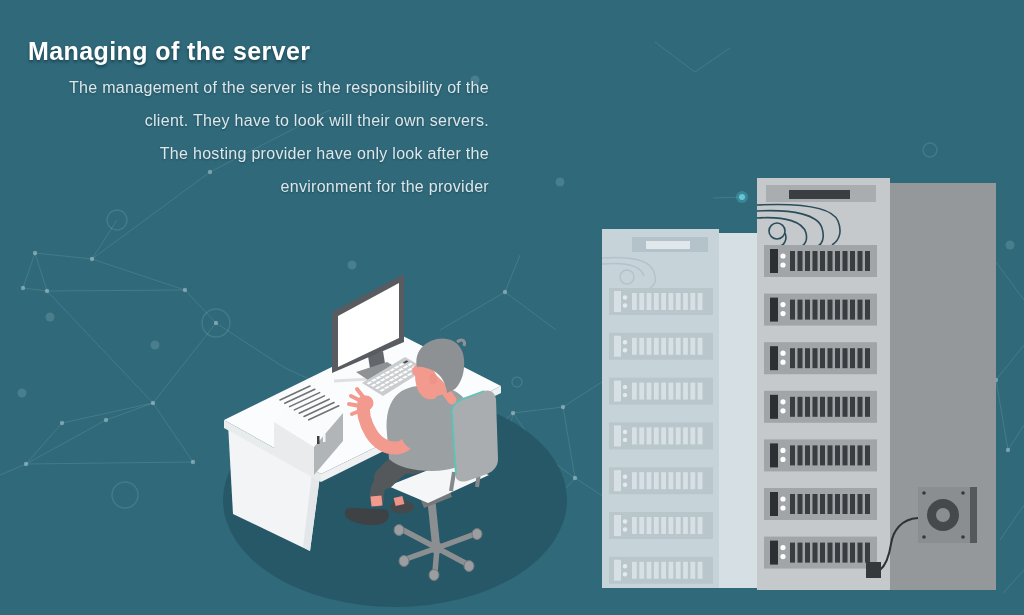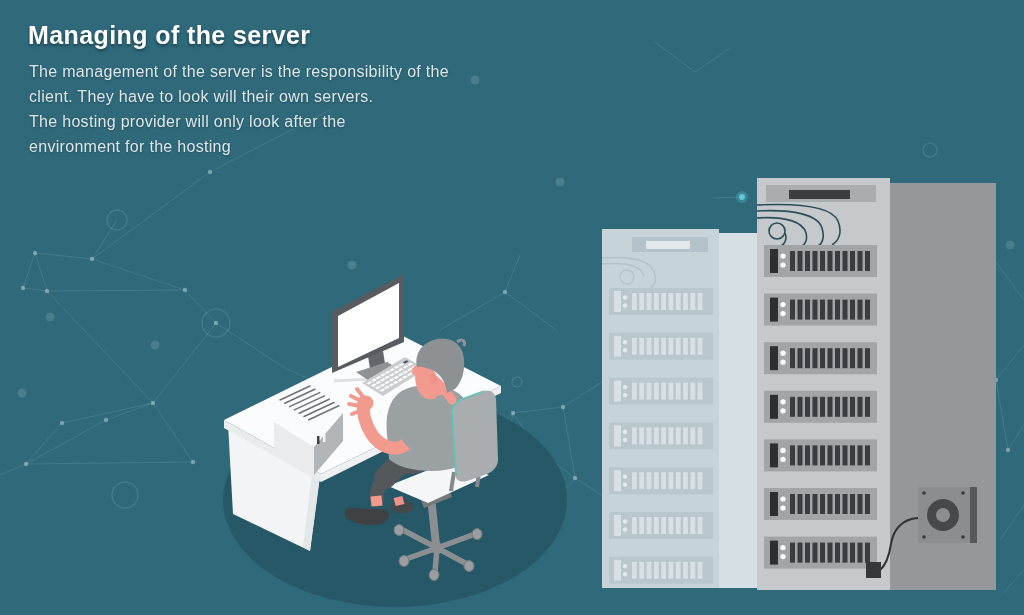--- a/index.html
+++ b/index.html
@@ -1,35 +1,35 @@
 <!DOCTYPE html>
 <html><head>
 <meta charset="utf-8">
 <style>
   html,body{margin:0;padding:0;background:#1d4553;}
   #stage{position:relative;width:1024px;height:615px;overflow:hidden;
          background:#2f697a;font-family:"Liberation Sans",sans-serif;}
   #scene{position:absolute;left:0;top:0;}
-  .text-block{position:absolute;left:28px;top:20px;width:470px;z-index:5;}
+  .text-block{position:absolute;left:28px;top:36px;width:470px;z-index:5;}
   .text-block h1{margin:0 0 10px 0;font-size:25px;line-height:30px;font-weight:bold;
       color:#ffffff;letter-spacing:.4px;text-shadow:0 2px 3px rgba(8,30,40,.5);}
-  .text-block p{margin:1px;font-size:16px;line-height:24px;color:#dde7ea;
-      letter-spacing:.3px;text-shadow:0 1px 2px rgba(8,30,40,.35);}
+  .text-block p{margin:9px;font-size:16px;line-height:24px;color:#dde7ea;
+      letter-spacing:.3px;text-shadow:0 1px 2px rgba(8,30,40,.35);text-align:right;}
 </style>
 </head>
 <body>
 
 <div id="stage">
 
   <div class="text-block">
     <h1>Managing of the server</h1>
     <p>The management of the server is the responsibility of the</p>
     <p>client. They have to look will their own servers.</p>
-    <p>The hosting provider will only look after the</p>
-    <p>environment for the hosting</p>
+    <p>The hosting provider have only look after the</p>
+    <p>environment for the provider</p>
   </div>
 
   <svg id="scene" width="1024" height="615" viewBox="0 0 1024 615">
 
     <g id="network">
         <line x1="35" y1="253" x2="92" y2="259" stroke="#d2ecf2" stroke-width="1" opacity="0.13"></line>
         <line x1="92" y1="259" x2="185" y2="290" stroke="#d2ecf2" stroke-width="1" opacity="0.13"></line>
         <line x1="35" y1="253" x2="23" y2="288" stroke="#d2ecf2" stroke-width="1" opacity="0.13"></line>
         <line x1="23" y1="288" x2="47" y2="291" stroke="#d2ecf2" stroke-width="1" opacity="0.13"></line>
         <line x1="35" y1="253" x2="47" y2="291" stroke="#d2ecf2" stroke-width="1" opacity="0.13"></line>

